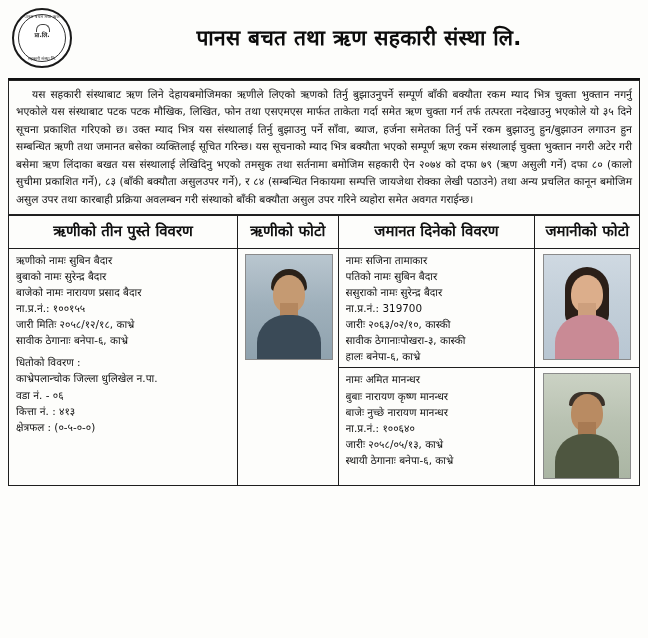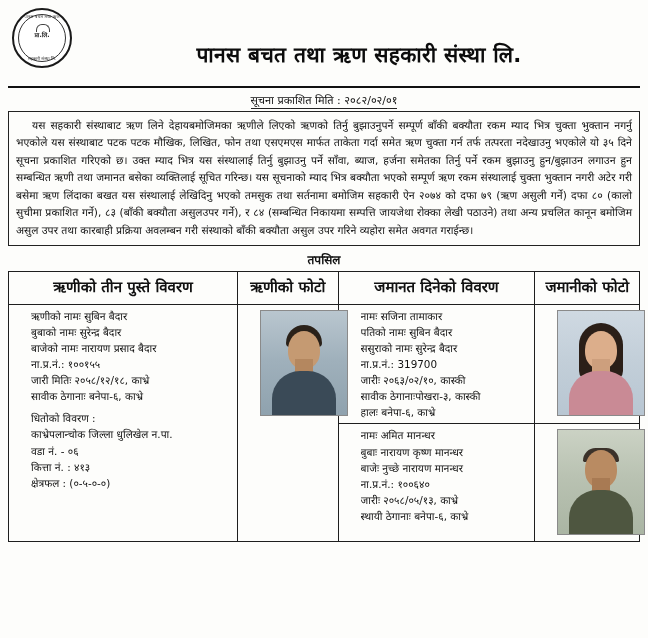--- a/index.html
+++ b/index.html
@@ -19,23 +19,23 @@
     width: 648px;
     height: 638px;
     box-sizing: border-box;
     padding: 6px 8px 0 8px;
     background: #fdfdfb;
   }
 
   
   .header {
     display: flex;
-    align-items: flex-end;
+    align-items: center;
     border-bottom: 2px solid #111;
-    padding-bottom: 18px;
+    padding-bottom: 10px;
   }
   .seal {
     width: 56px;
     height: 56px;
     border-radius: 50%;
     border: 2px solid #1a1a1a;
     flex: 0 0 auto;
     margin: 2px 6px 0 4px;
     position: relative;
     background: #ffffff;
@@ -143,21 +143,21 @@
 
   
   table.detail {
     width: 100%;
     border-collapse: collapse;
     table-layout: fixed;
   }
   table.detail th, table.detail td {
     border: 1px solid #1e1e1e;
     vertical-align: top;
-    padding: 3px 22px;
+    padding: 3px 7px;
     font-size: 10.4px;
     line-height: 1.55;
   }
   table.detail th {
     text-align: center;
     font-weight: bold;
     font-size: 15px;
     padding: 4px 2px;
   }
   .col-a { width: 228px; }
@@ -240,32 +240,25 @@
       <div class="seal-icon"></div>
       <div class="seal-mid">प्रा.लि.</div>
       <div class="seal-bottom">सहकारी संस्था लि.</div>
     </div>
     <div class="title-wrap">
       <div class="org-title">पानस बचत तथा ऋण सहकारी संस्था लि.</div>
     </div>
   </div>
 
 
-  <div class="pub-date">
-    <span class="underline">
-      <span>सूचना प्रकाशित मिति :</span>
-      <span>२०८२/०२/०१</span>
-    </span>
-  </div>
 
   <div class="body-box">
     <p>यस सहकारी संस्थाबाट ऋण लिने देहायबमोजिमका ऋणीले लिएको ऋणको तिर्नु बुझाउनुपर्ने सम्पूर्ण बाँकी बक्यौता रकम म्याद भित्र चुक्ता भुक्तान नगर्नु भएकोले यस संस्थाबाट पटक पटक मौखिक, लिखित, फोन तथा एसएमएस मार्फत ताकेता गर्दा समेत ऋण चुक्ता गर्न तर्फ तत्परता नदेखाउनु भएकोले यो ३५ दिने सूचना प्रकाशित गरिएको छ। उक्त म्याद भित्र यस संस्थालाई तिर्नु बुझाउनु पर्ने साँवा, ब्याज, हर्जना समेतका तिर्नु पर्ने रकम बुझाउनु हुन/बुझाउन लगाउन हुन सम्बन्धित ऋणी तथा जमानत बसेका व्यक्तिलाई सूचित गरिन्छ। यस सूचनाको म्याद भित्र बक्यौता भएको सम्पूर्ण ऋण रकम संस्थालाई चुक्ता भुक्तान नगरी अटेर गरी बसेमा ऋण लिंदाका बखत यस संस्थालाई लेखिदिनु भएको तमसुक तथा सर्तनामा बमोजिम सहकारी ऐन २०७४ को दफा ७९ (ऋण असुली गर्ने) दफा ८० (कालो सुचीमा प्रकाशित गर्ने), ८३ (बाँकी बक्यौता असुलउपर गर्ने), र ८४ (सम्बन्धित निकायमा सम्पत्ति जायजेथा रोक्का लेखी पठाउने) तथा अन्य प्रचलित कानून बमोजिम असुल उपर तथा कारबाही प्रक्रिया अवलम्बन गरी संस्थाको बाँकी बक्यौता असुल उपर गरिने व्यहोरा समेत अवगत गराईन्छ।</p>
   </div>
 
-  <div class="tapsil">तपसिल</div>
 
   <table class="detail">
     <colgroup>
       <col class="col-a">
         <col class="col-b">
         <col class="col-c">
         <col class="col-d">
     </colgroup>
     <thead>
       <tr>

